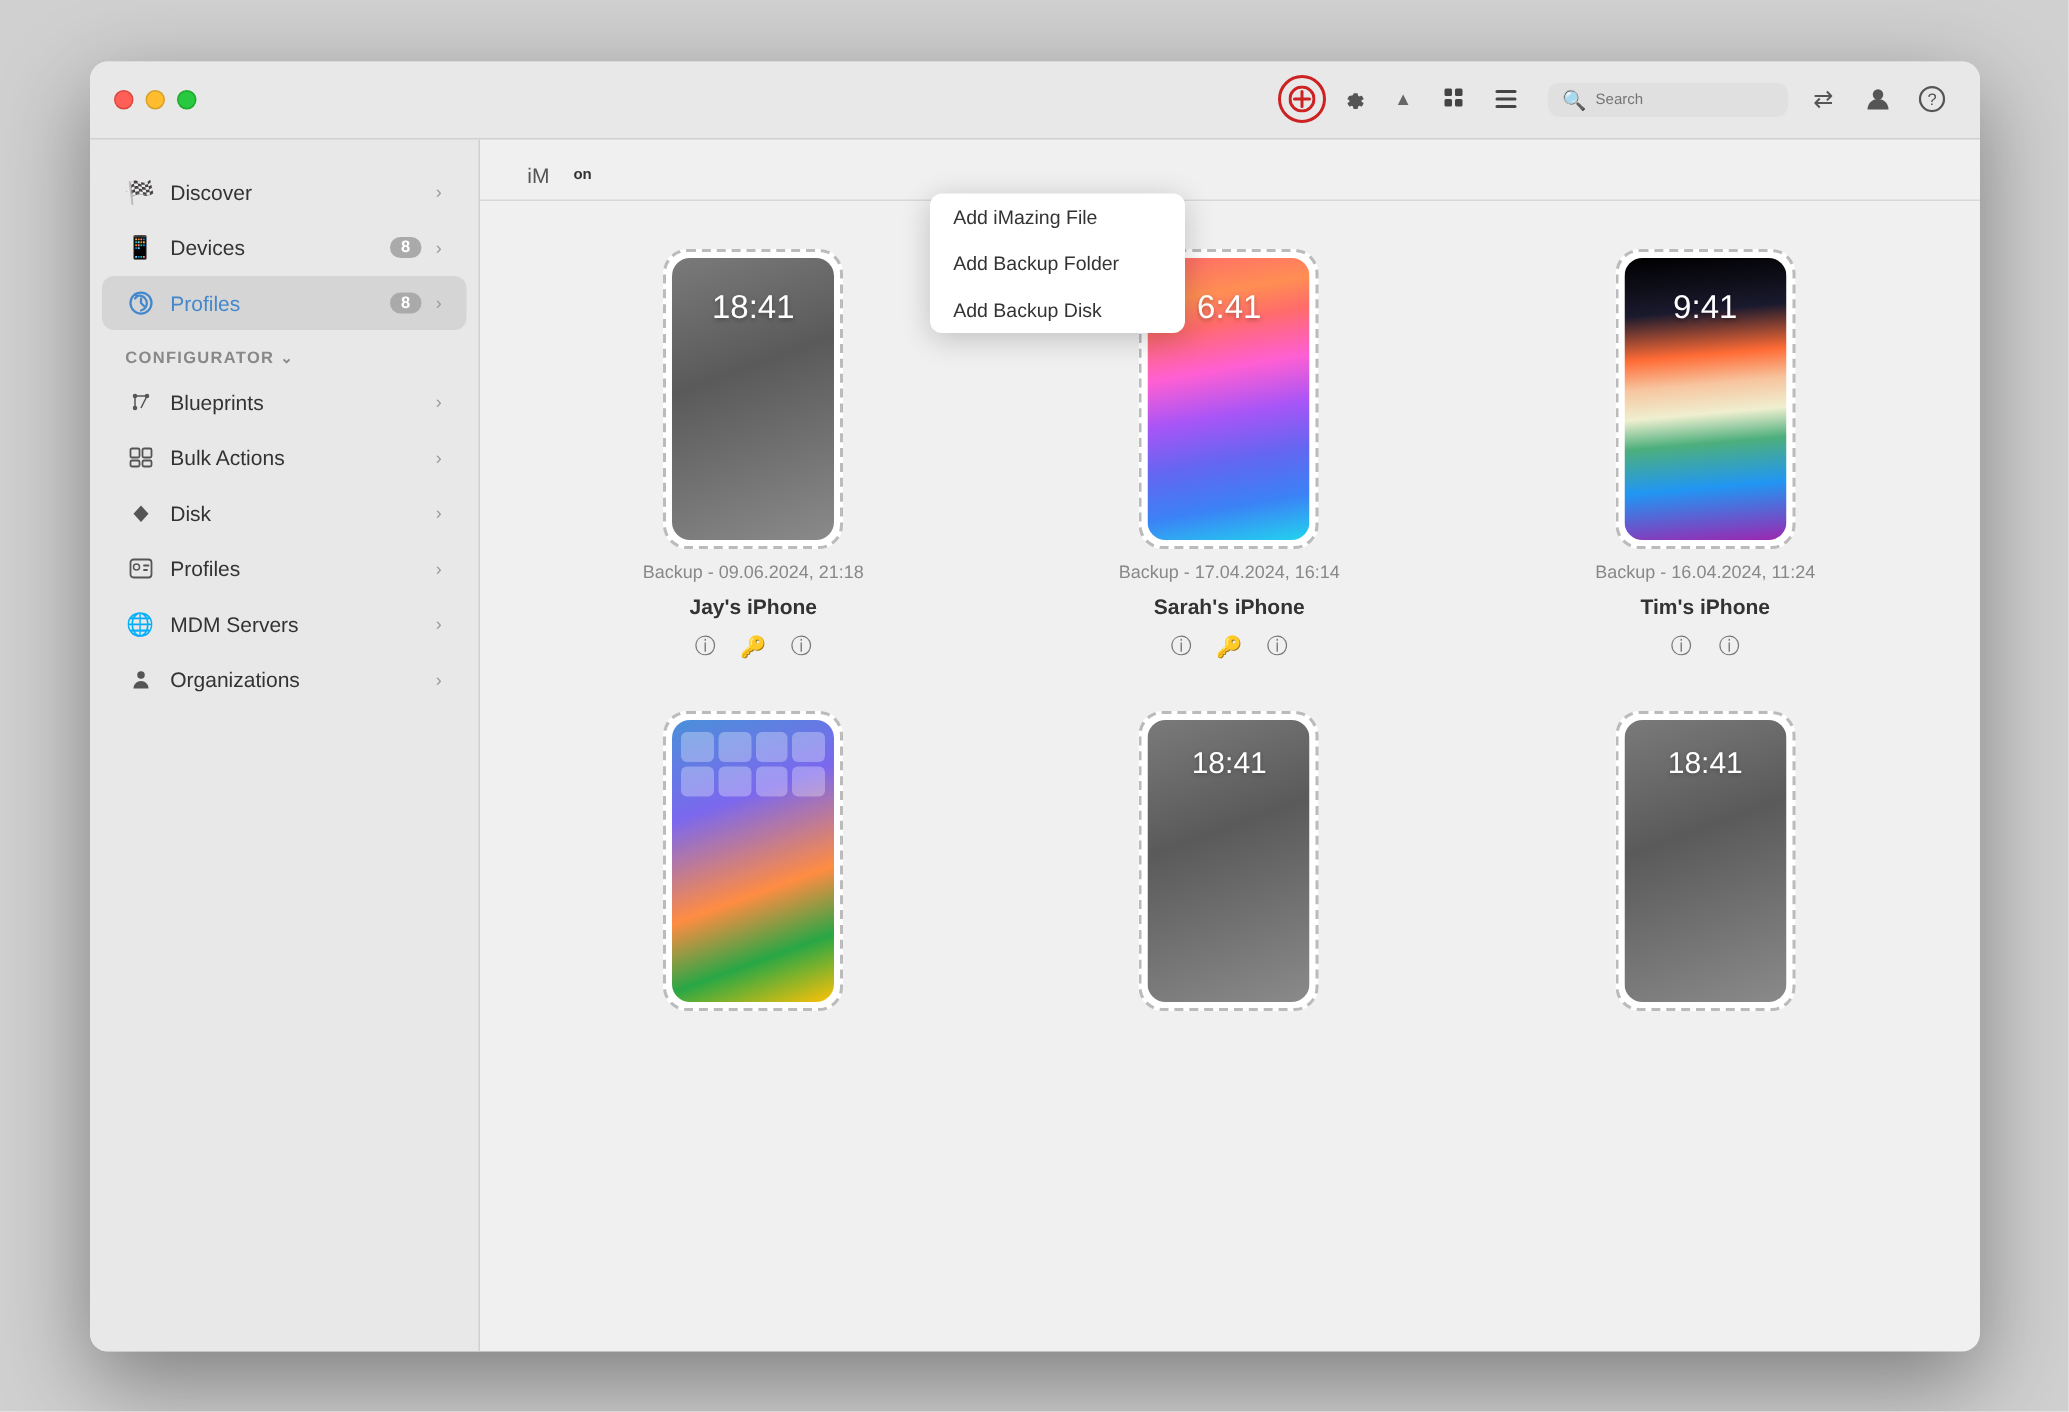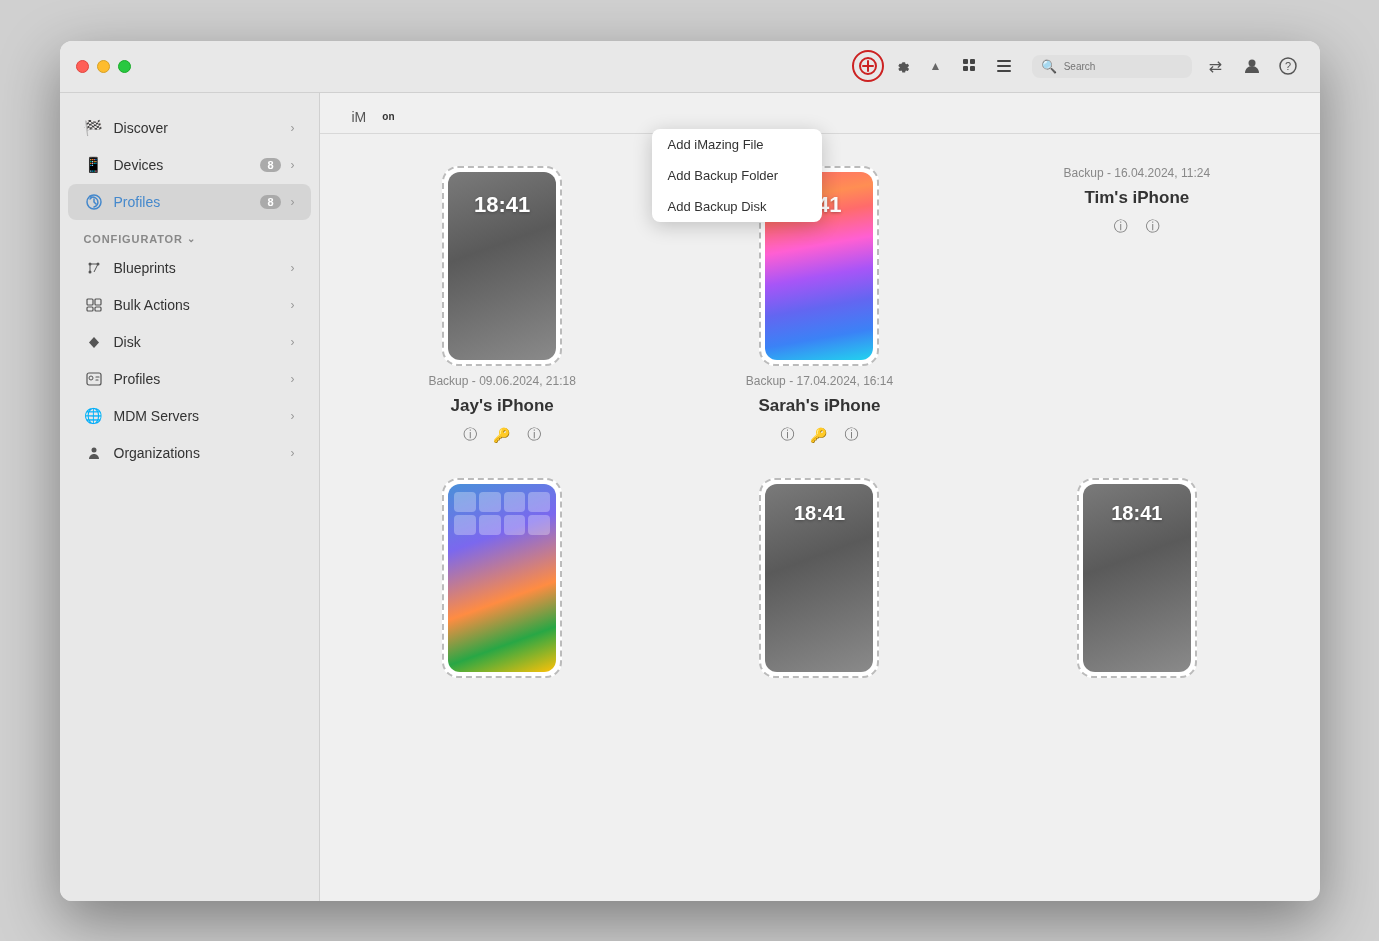--- a/index.html
+++ b/index.html
@@ -205,31 +205,31 @@
       width: 100%;
       height: 100%;
     }
     .time-display {
       position: absolute;
       top: 20px;
       left: 50%;
       transform: translateX(-50%);
       color: white;
       font-size: 22px;
-      font-weight: 700;
+      font-weight: 400;
       text-shadow: 0 1px 3px rgba(0,0,0,0.3);
       white-space: nowrap;
     }
     .backup-date {
       font-size: 12px;
       color: #888;
       text-align: right;
     }
     .backup-name {
-      font-size: 17px;
+      font-size: 14px;
       font-weight: 600;
       color: #333;
       text-align: center;
     }
     .device-actions {
       display: flex;
       gap: 10px;
       align-items: center;
     }
     .device-action-icon {
@@ -240,21 +240,21 @@
       justify-content: center;
       color: #777;
       font-size: 14px;
       cursor: pointer;
     }
 
     
     .dropdown-menu {
       position: absolute;
       top: 88px;
-      left: 592px;
+      left: 560px;
       background: white;
       border-radius: 8px;
       box-shadow: 0 4px 20px rgba(0,0,0,0.2);
       z-index: 1000;
       min-width: 170px;
       overflow: hidden;
     }
     .dropdown-item {
       padding: 8px 16px;
       font-size: 13px;
@@ -504,20 +504,27 @@
           <span class="backup-date">Backup - 17.04.2024, 16:14</span>
           <span class="backup-name">Sarah's iPhone</span>
           <div class="device-actions">
             <span class="device-action-icon">ⓘ</span>
             <span class="device-action-icon">🔑</span>
             <span class="device-action-icon">ⓘ</span>
           </div>
         </div>
 
         <div class="backup-item">
+          <div class="device-frame">
+            <div class="device-screen">
+              <div class="screen-rainbow" style="width:100%;height:100%;position:relative;">
+                <span class="time-display">9:41</span>
+              </div>
+            </div>
+          </div>
           <span class="backup-date">Backup - 16.04.2024, 11:24</span>
           <span class="backup-name">Tim's iPhone</span>
           <div class="device-actions">
             <span class="device-action-icon">ⓘ</span>
             <span class="device-action-icon">ⓘ</span>
           </div>
         </div>
 
         <div class="backup-item">
           <div class="device-frame">

